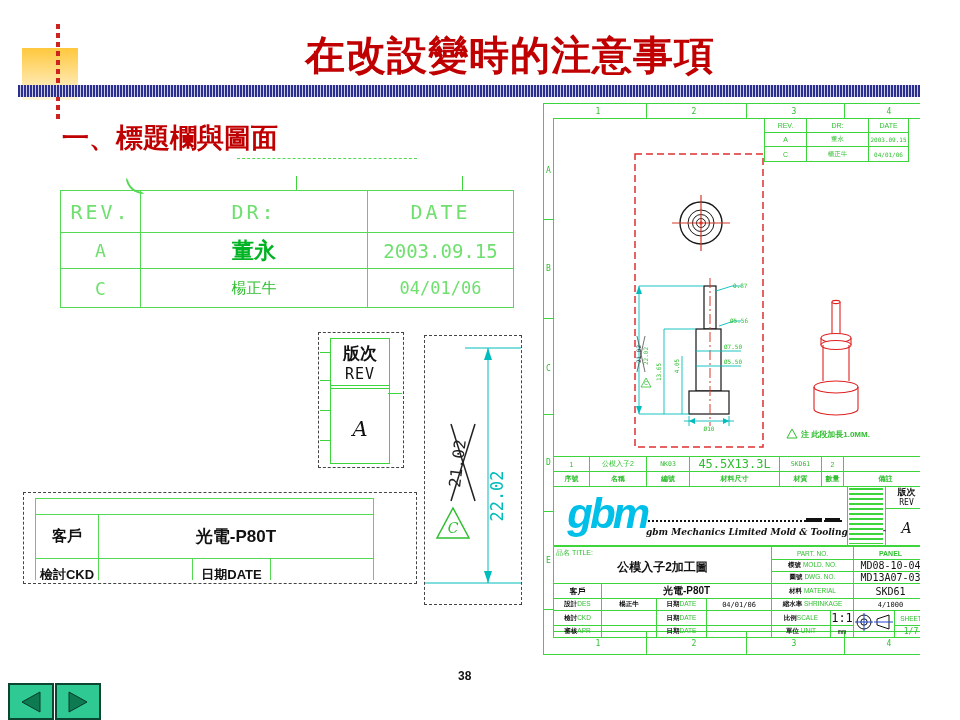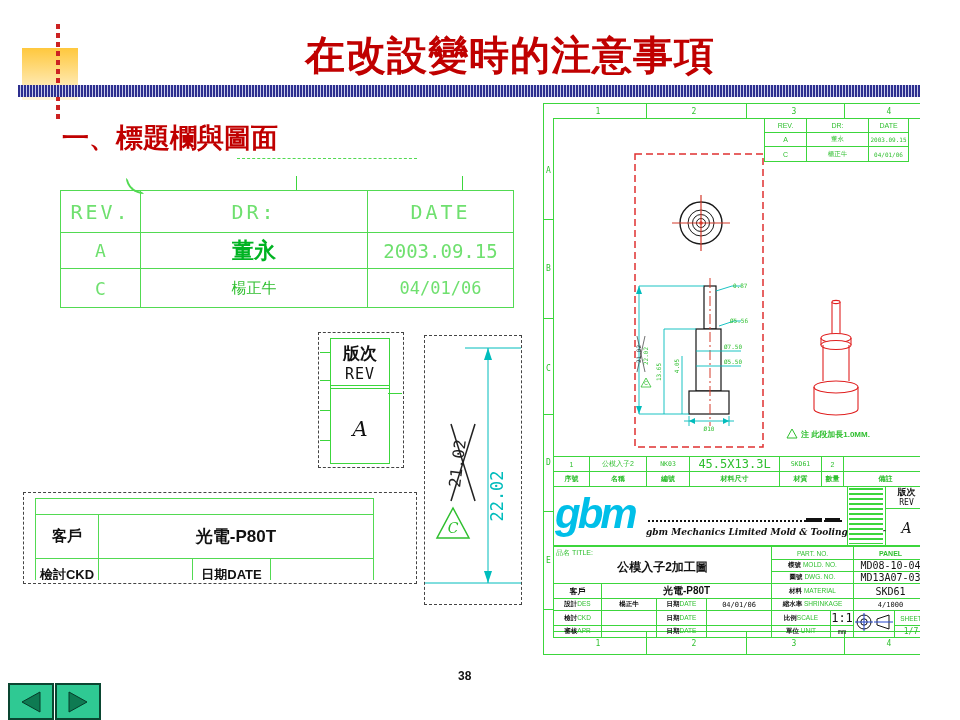--- a/index.html
+++ b/index.html
@@ -295,21 +295,21 @@
         <td class="g" style="font-size:7px;font-weight:bold">數量</td>
         <td class="g" style="font-size:7px;font-weight:bold">備註</td>
       </tr>
     </tbody>
       </table>
 
     <div class="a gl" style="left:303px;top:382px;width:1px;height:60px"></div>
     <div class="a gl" style="left:341px;top:382px;width:1px;height:60px"></div>
     <div class="a gl" style="left:341px;top:404px;width:42px;height:1px"></div>
     <div class="a gl" style="left:9px;top:441px;width:374px;height:1px"></div>
-    <div class="a" style="left:11px;top:383px;width:92px;height:54px;color:#00bfe8;font-weight:bold;font-style:italic;font-size:42px;letter-spacing:-3px;line-height:54px;text-align:left">gbm</div>
+    <div class="a" style="left:11px;top:383px;width:92px;height:54px;color:#00bfe8;font-weight:bold;font-style:italic;font-size:42px;letter-spacing:-3px;line-height:54px;text-align:right">gbm</div>
     <div class="a" style="left:104px;top:416px;width:194px;height:0;border-top:2px dotted #111"></div>
     <div class="a" style="left:262px;top:414px;width:16px;height:4px;background:#111"></div>
     <div class="a" style="left:281px;top:414px;width:15px;height:4px;background:#111"></div>
     <div class="a k ser" style="left:102px;top:423px;font-size:9px;font-weight:bold;font-style:italic">gbm Mechanics Limited Mold &amp; Tooling Center</div>
     <div class="a stripes" style="left:305px;top:384px;width:34px;height:56px"></div>
     <div class="a f k" style="left:342px;top:383px;width:41px;height:10px;font-size:9px;font-weight:bold">版次</div>
     <div class="a f k mono" style="left:342px;top:393px;width:41px;height:10px;font-size:8px">REV</div>
     <div class="a f k ser" style="left:342px;top:410px;width:41px;height:28px;font-size:14px;font-style:italic">A</div>
 
     <table class="cad a" style="left:9px;top:442px;width:374px;height:86px">

